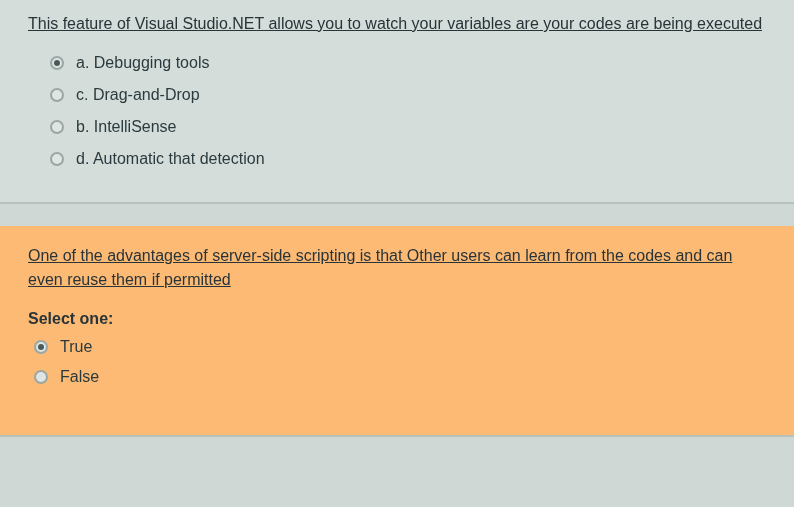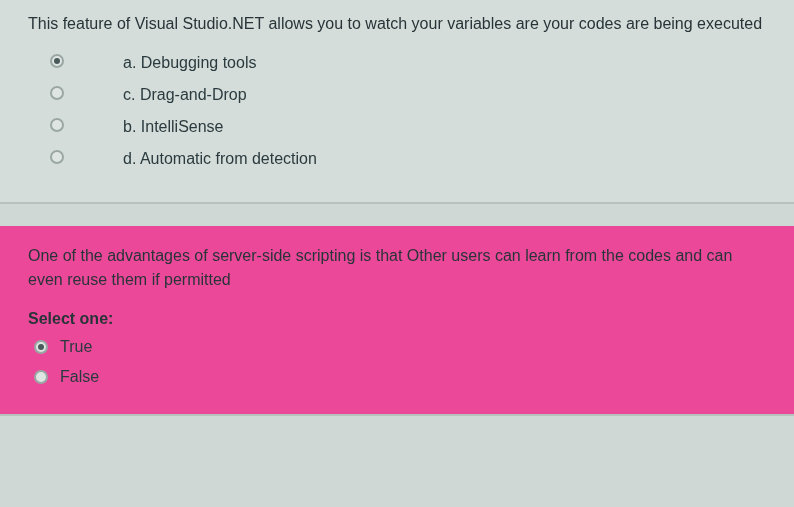--- a/index.html
+++ b/index.html
@@ -16,35 +16,36 @@
       color: #283438;
       padding: 0;
     }
     .question-block {
       background: #d4ddd9;
       padding: 12px 28px 20px 28px;
       border-bottom: 2px solid #b8c2bd;
       margin-bottom: 10px;
     }
     .q2 {
-      background: #ec4899;
-      padding: 18px 28px 16px 28px;
+      background: #fdba74;
+      padding: 18px 28px 37px 28px;
       margin-top: 22px;
     }
     .question-text {
       line-height: 1.5;
       margin-bottom: 18px;
+      text-decoration: underline;
     }
     .options {
       padding-left: 22px;
     }
     .option-row {
       display: flex;
+      align-items: center;
       margin-bottom: 14px;
-      gap: 47px;
     }
     .radio {
       width: 14px;
       height: 14px;
       border: 2px solid #9aa7a4;
       border-radius: 50%;
       background: #dfe5e2;
       margin-right: 12px;
       display: flex;
       align-items: center;
@@ -89,21 +90,21 @@
     <div class="option-row">
       <span class="radio"></span>
       <span class="option-label">c. Drag-and-Drop</span>
     </div>
     <div class="option-row">
       <span class="radio"></span>
       <span class="option-label">b. IntelliSense</span>
     </div>
     <div class="option-row">
       <span class="radio"></span>
-      <span class="option-label">d. Automatic from detection</span>
+      <span class="option-label">d. Automatic that detection</span>
     </div>
   </div>
 </div>
 
 <div class="question-block q2">
   <div class="question-text">One of the advantages of server-side scripting is that Other users can learn from the codes and can even reuse them if permitted</div>
   <div class="select-one">Select one:</div>
   <div class="tf-options">
     <div class="tf-row">
       <span class="radio selected"></span>

